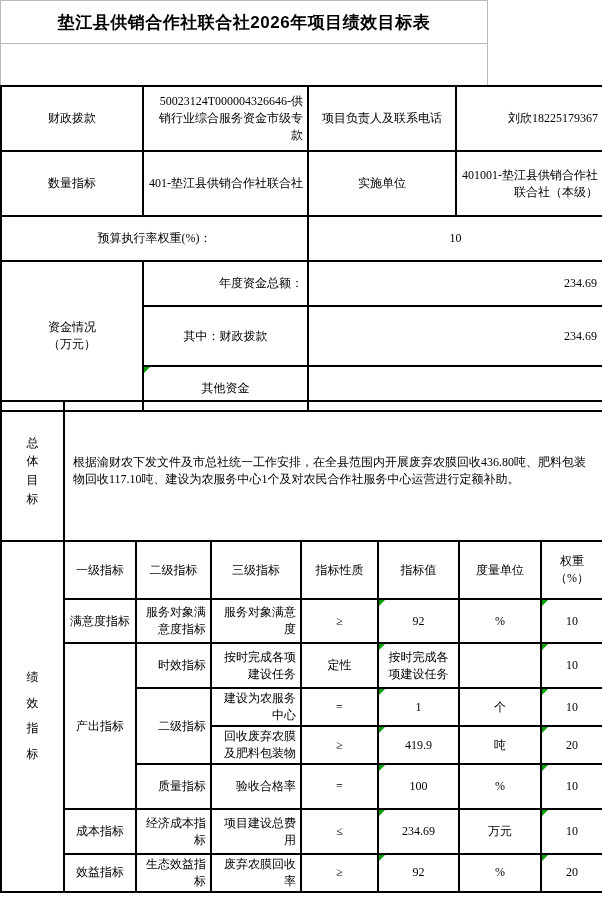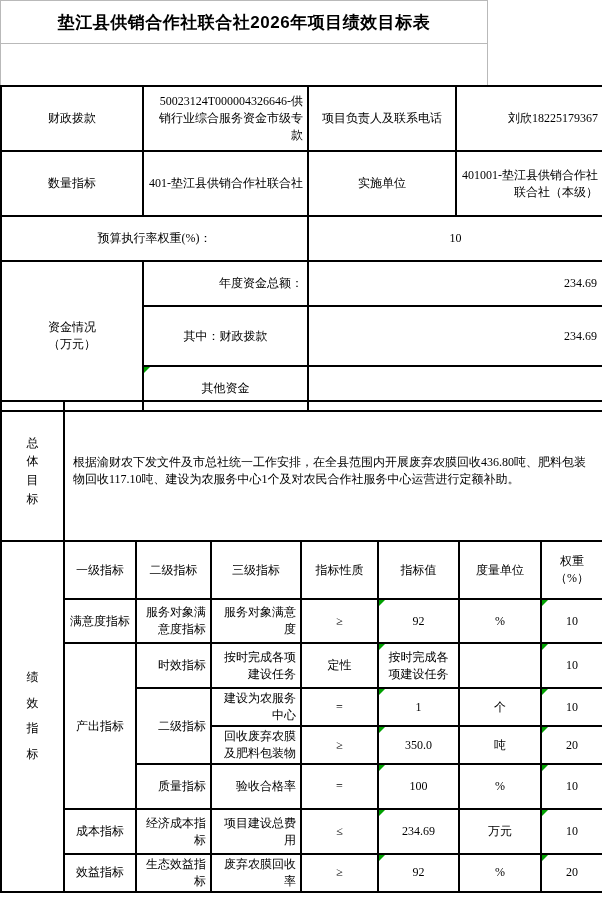--- a/index.html
+++ b/index.html
@@ -149,21 +149,21 @@
       <td class="left" rowspan="2">二级指标</td>
       <td class="left">建设为农服务中心</td>
       <td class="center">=</td>
       <td class="center gtri">1</td>
       <td class="center">个</td>
       <td class="center gtri">10</td>
     </tr>
     <tr class="h38">
       <td class="left">回收废弃农膜及肥料包装物</td>
       <td class="center">≥</td>
-      <td class="center gtri">350.0</td>
+      <td class="center gtri">419.9</td>
       <td class="center">吨</td>
       <td class="center gtri">20</td>
     </tr>
     <tr class="h45">
       <td class="left">质量指标</td>
       <td class="left">验收合格率</td>
       <td class="center">=</td>
       <td class="center gtri">100</td>
       <td class="center">%</td>
       <td class="center gtri">10</td>

